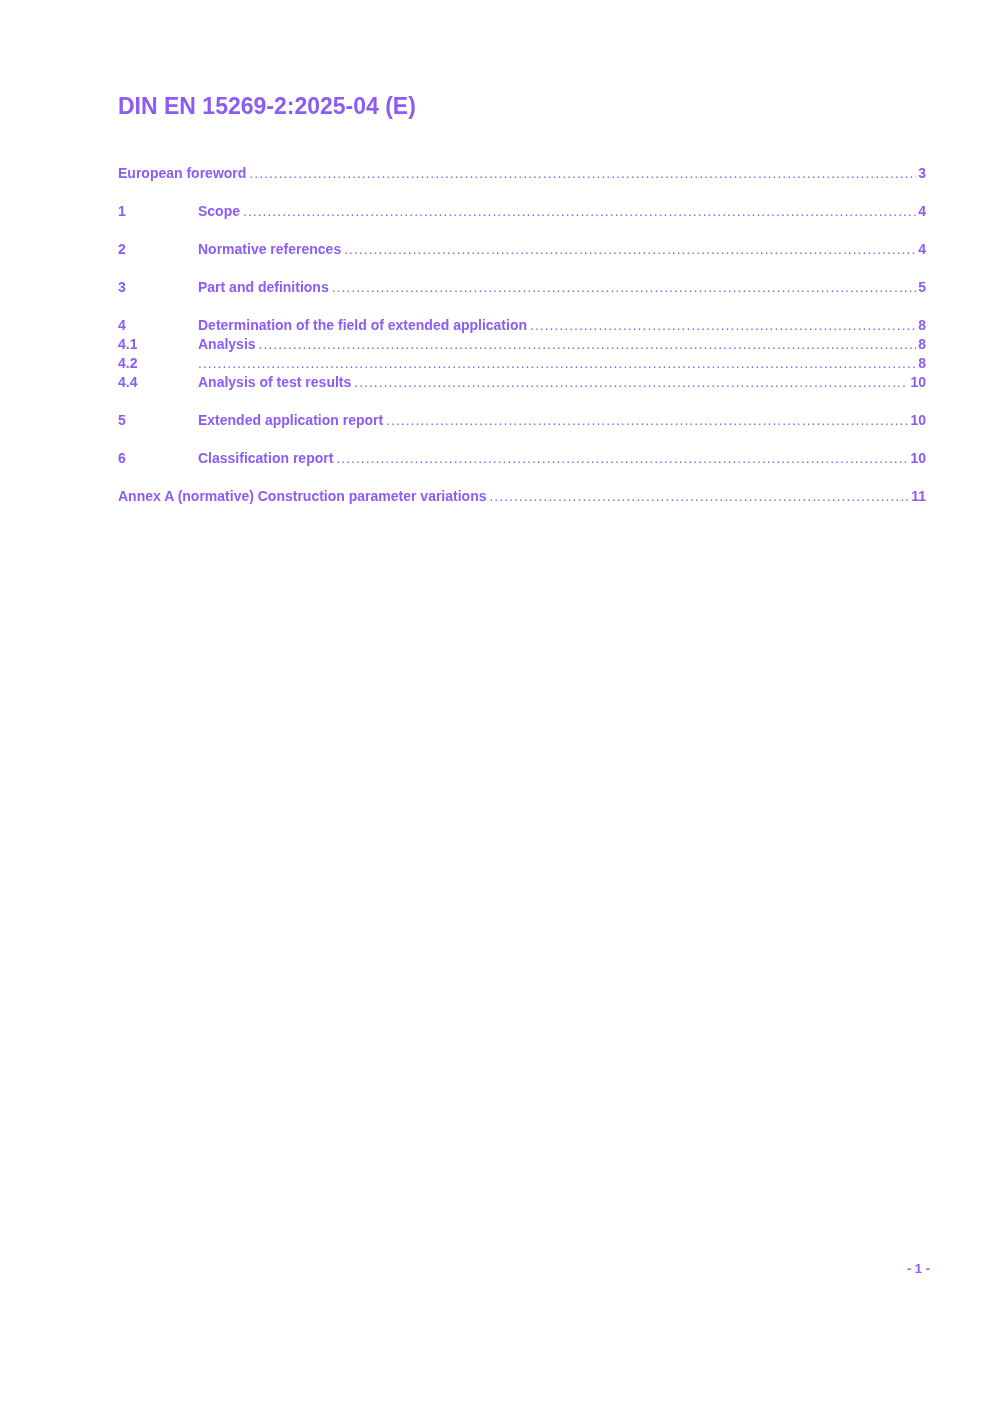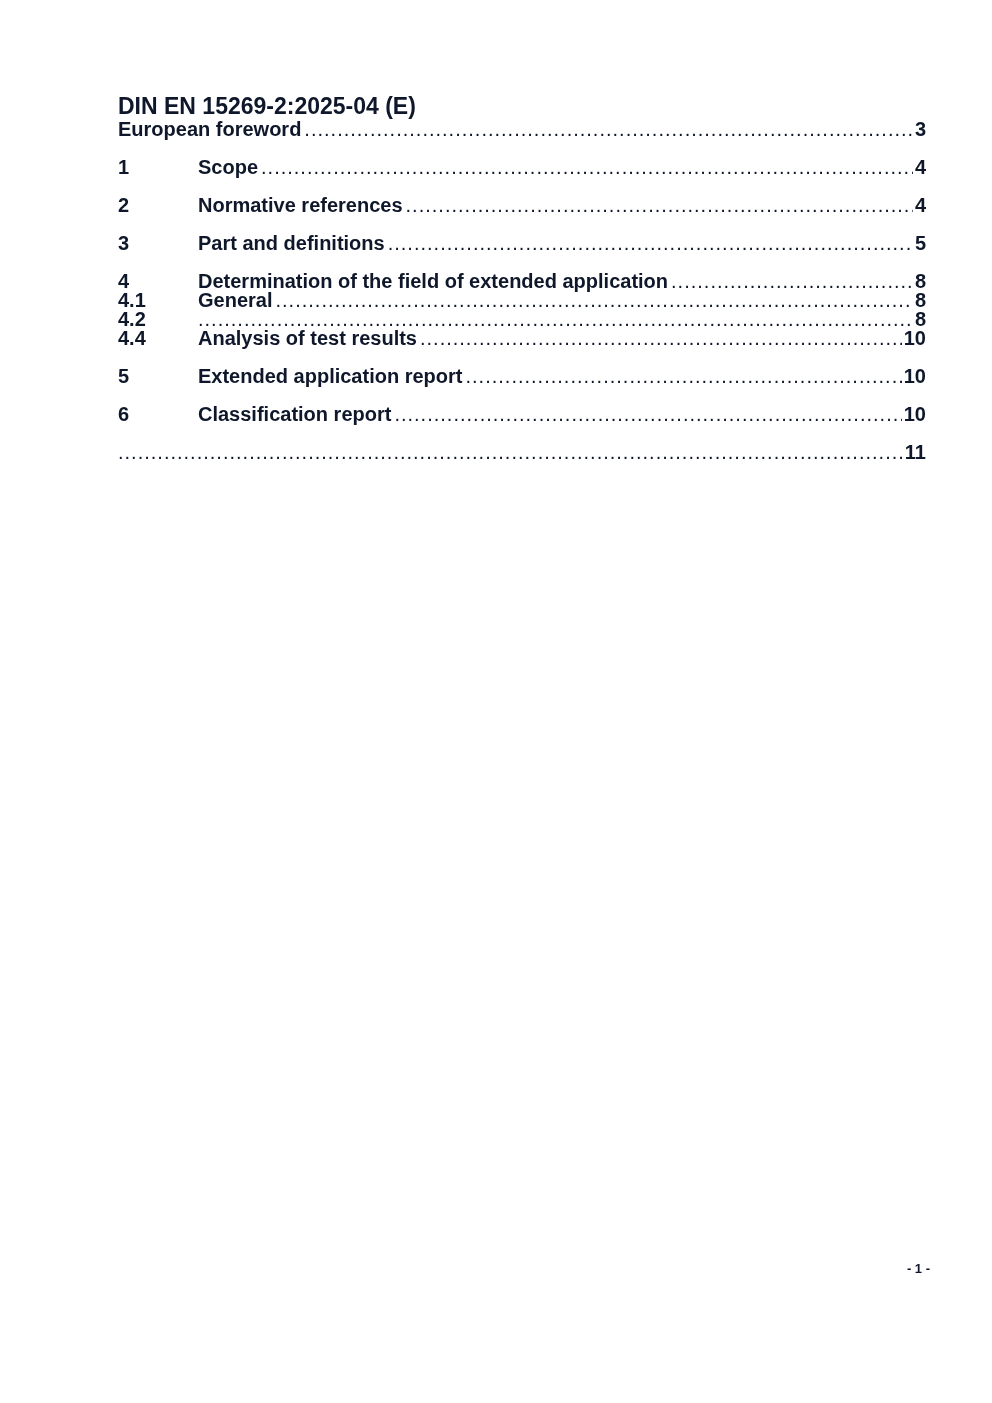--- a/index.html
+++ b/index.html
@@ -5,21 +5,21 @@
   html, body {
     margin: 0;
     padding: 0;
     background: #ffffff;
   }
   .page {
     position: relative;
     width: 992px;
     height: 1330px;
     background: #ffffff;
-    color: #0f172a;
+    color: #8b5cf6;
     font-family: "Liberation Sans", "DejaVu Sans", sans-serif;
     box-sizing: border-box;
     overflow: hidden;
   }
   .content {
     position: absolute;
     left: 118px;
     right: 66px;
     top: 0;
   }
@@ -45,21 +45,22 @@
   }
   .contents-heading {
     font-size: 21px;
     font-weight: bold;
   }
   .page-label {
     font-size: 14px;
     font-weight: bold;
   }
   .toc {
-    font-size: 20px;
+    margin-top: 44px;
+    font-size: 14px;
     font-weight: bold;
   }
   .toc-group {
     margin-bottom: 19px;
   }
   .toc-row {
     display: flex;
     align-items: baseline;
     height: 19px;
     line-height: 19px;
@@ -141,21 +142,21 @@
         </div>
         <div class="toc-group">
           <div class="toc-row">
             <span class="toc-num">4</span>
             <span class="toc-title">Determination of the field of extended application</span>
             <span class="leader"></span>
             <span class="toc-page">8</span>
           </div>
           <div class="toc-row">
             <span class="toc-num">4.1</span>
-            <span class="toc-title">General</span>
+            <span class="toc-title">Analysis</span>
             <span class="leader"></span>
             <span class="toc-page">8</span>
           </div>
           <div class="toc-row">
             <span class="toc-num">4.2</span>
             <span class="leader"></span>
             <span class="toc-page">8</span>
           </div>
           <div class="toc-row">
             <span class="toc-num">4.4</span>
@@ -175,20 +176,21 @@
         <div class="toc-group">
           <div class="toc-row">
             <span class="toc-num">6</span>
             <span class="toc-title">Classification report</span>
             <span class="leader"></span>
             <span class="toc-page">10</span>
           </div>
         </div>
         <div class="toc-group">
           <div class="toc-row no-num">
+            <span class="toc-title">Annex A (normative) Construction parameter variations</span>
             <span class="leader"></span>
             <span class="toc-page">11</span>
           </div>
         </div>
       </div>
 
   </div>
 
   <div class="footer-page-number">- 1 -</div>
 </div>

